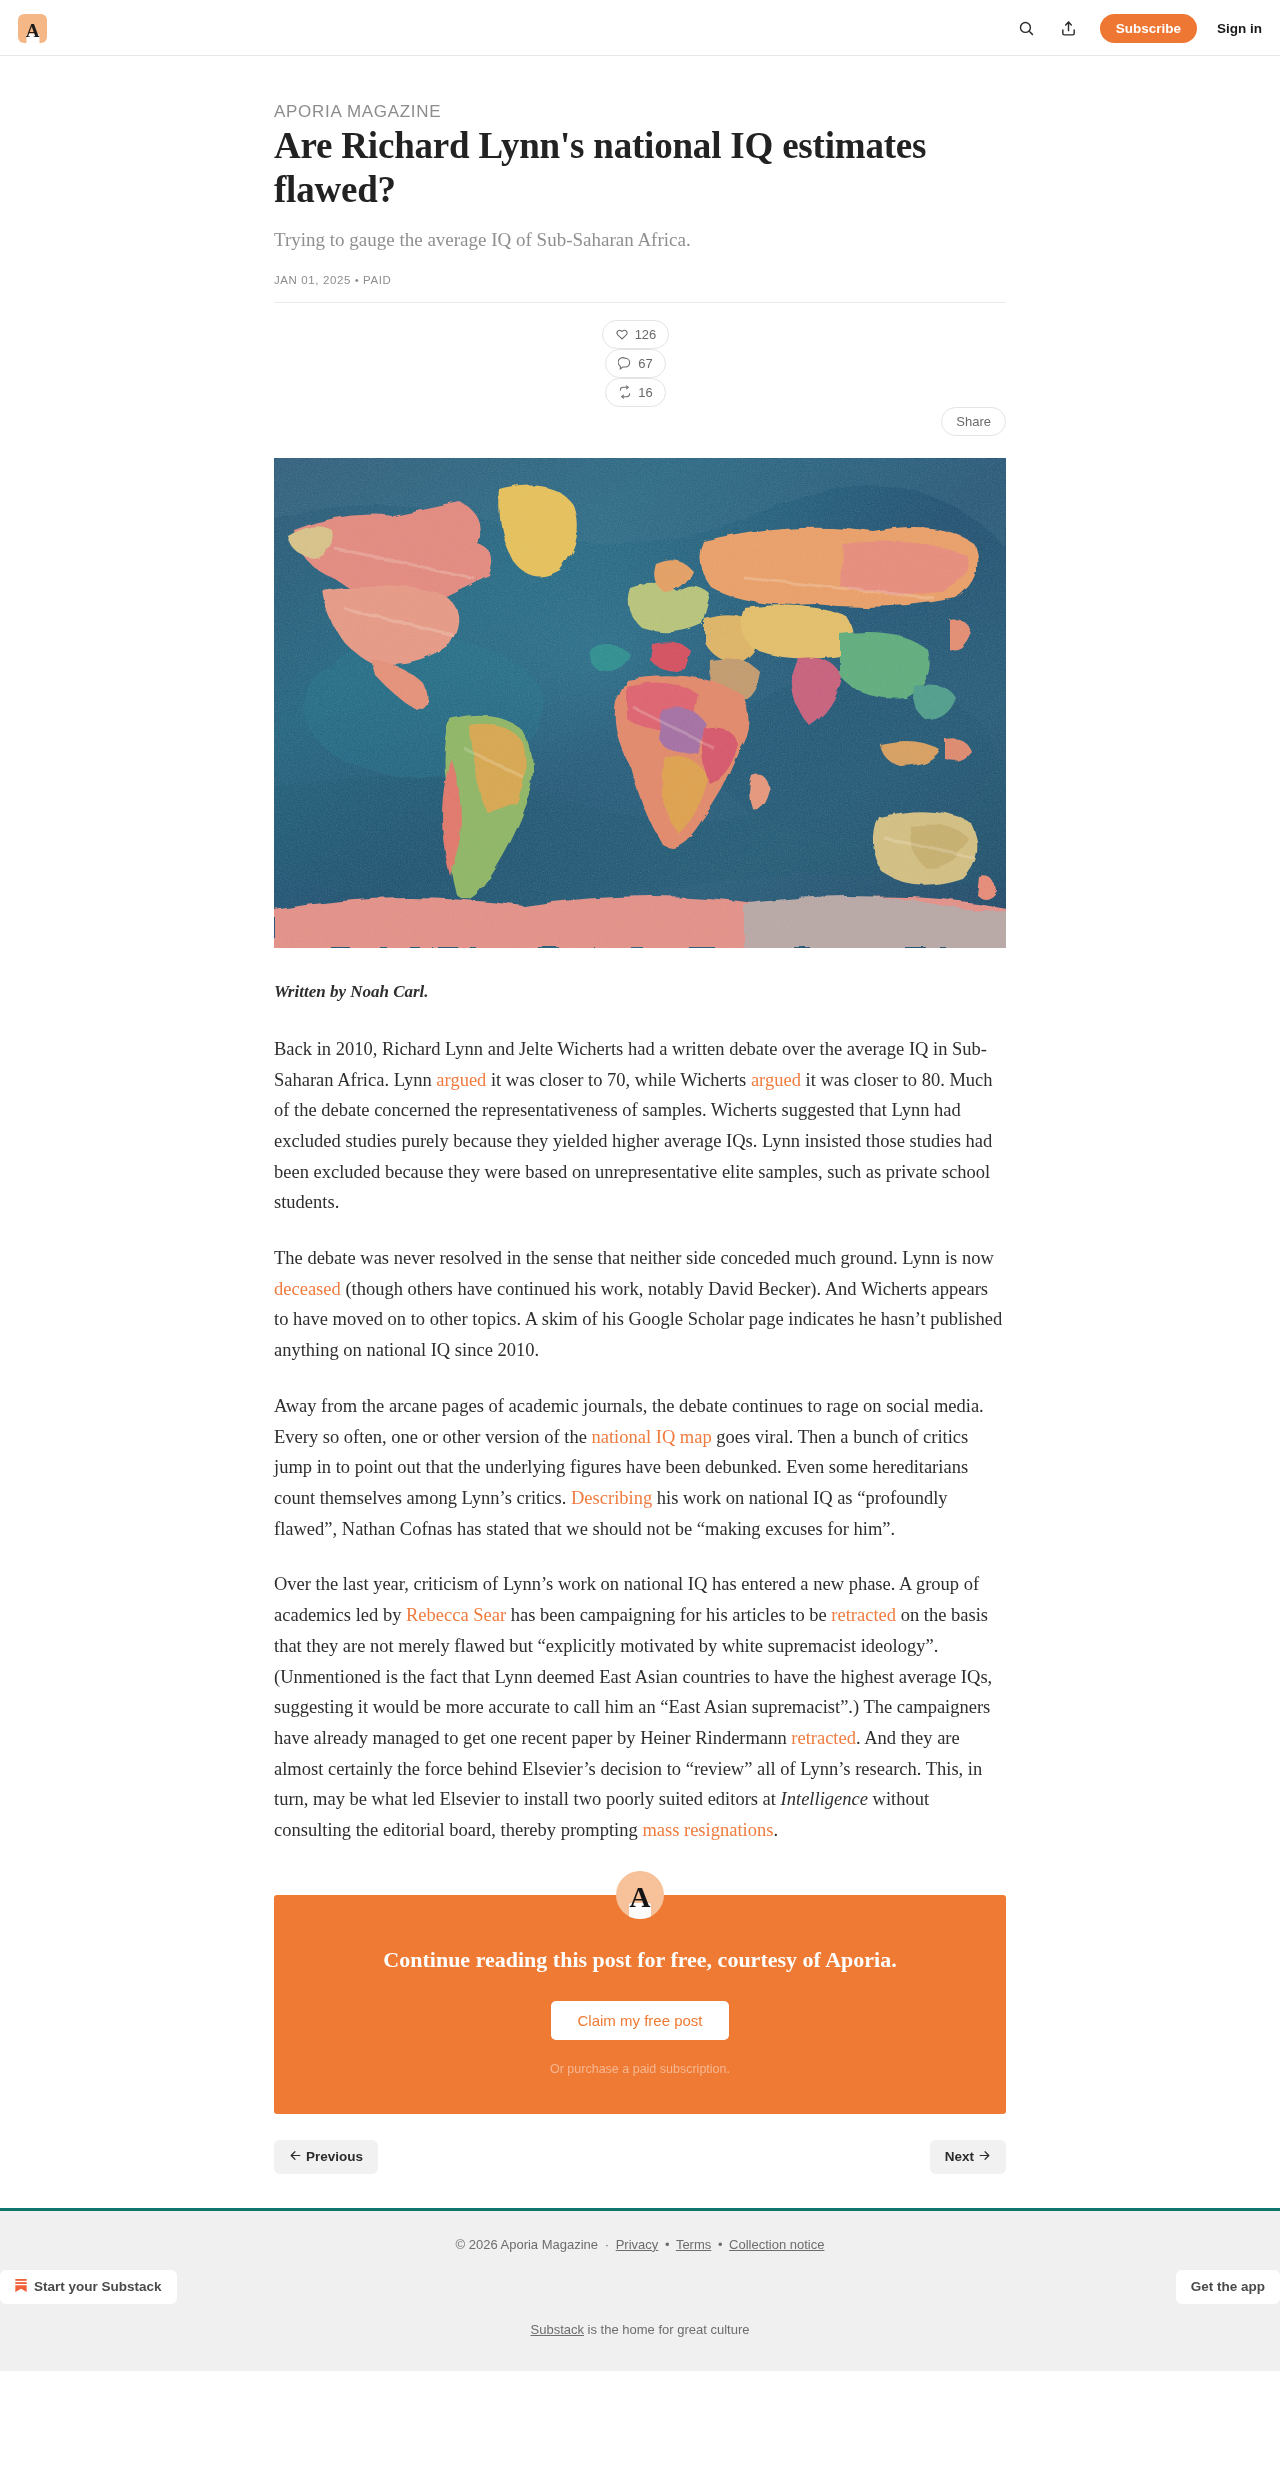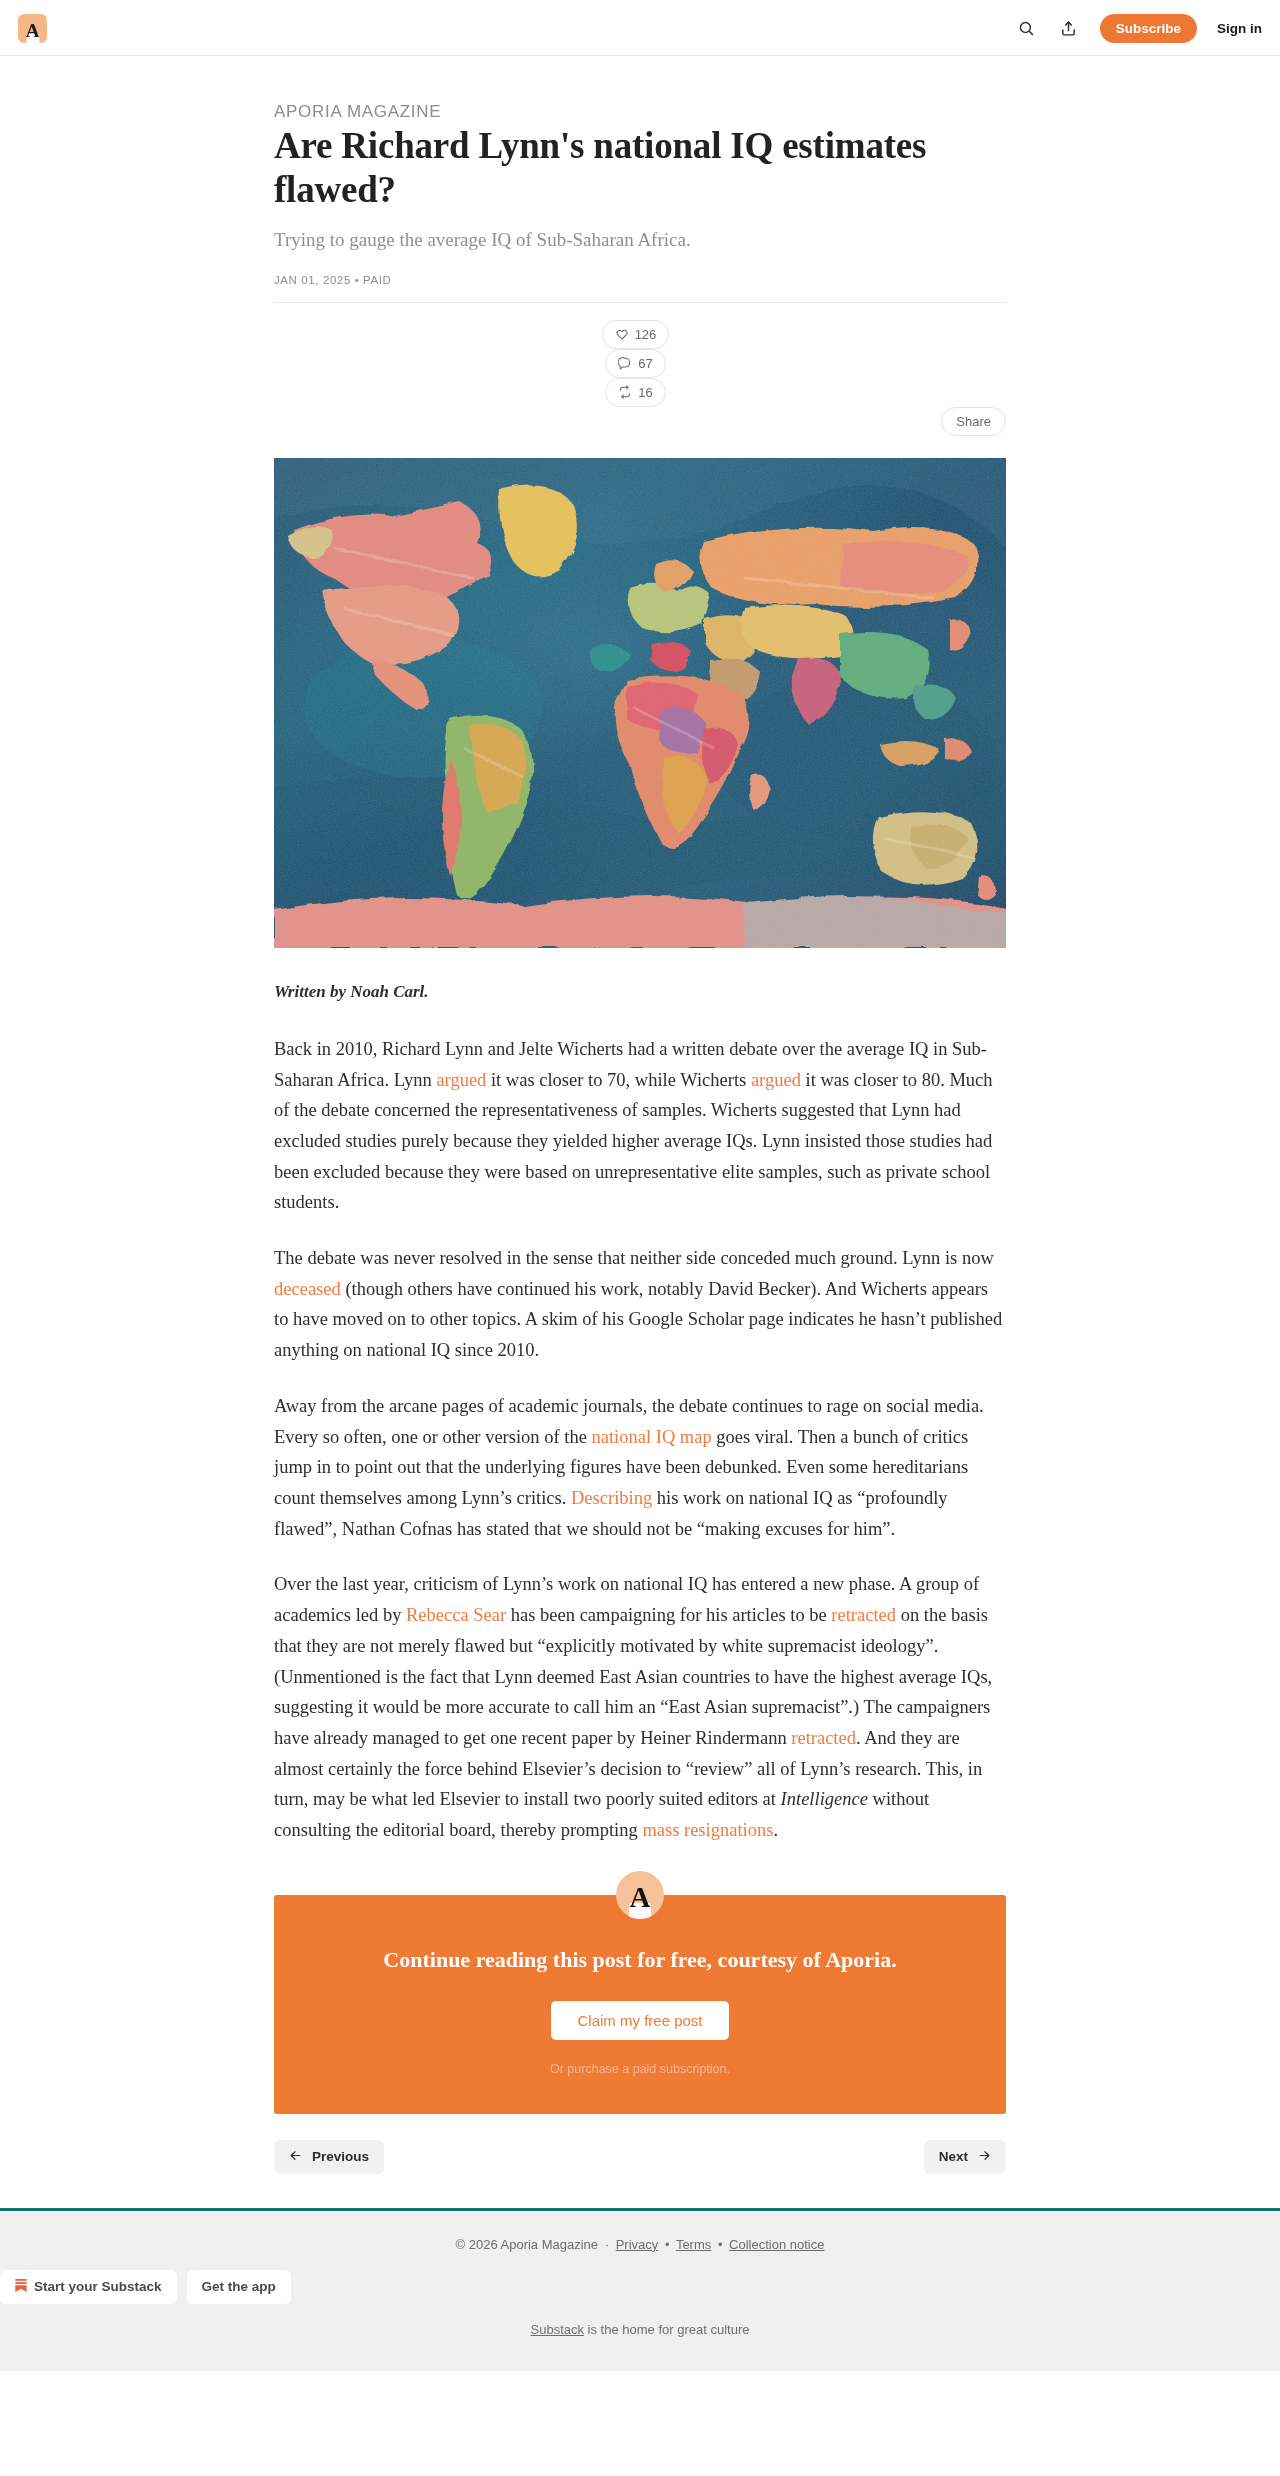--- a/index.html
+++ b/index.html
@@ -258,21 +258,21 @@
     background: #f1f1f1;
     border: none;
     border-radius: 6px;
     padding: 9px 15px;
     font-size: 13.5px;
     font-weight: 700;
     color: #2c2c2c;
     cursor: pointer;
     display: inline-flex;
     align-items: center;
-    gap: 10px;
+    gap: 4px;
     font-family: "Liberation Sans", sans-serif;
   }
 
   
   .footer {
     background: #f0f0f0;
     border-top: 3px solid #0f766e;
     text-align: center;
     padding: 26px 0 34px 0;
     width: 1280px;
@@ -282,21 +282,21 @@
     color: #6d6d6d;
     margin-bottom: 18px;
   }
   .copyline a {
     color: #6d6d6d;
     text-decoration: underline;
   }
   .sep { padding: 0 3px; }
   .footer-btns {
     display: flex;
-    justify-content: flex-start;
+    justify-content: space-between;
     gap: 10px;
     margin-bottom: 18px;
   }
   .fbtn {
     background: #fff;
     border: none;
     border-radius: 6px;
     padding: 9px 15px;
     font-size: 13.5px;
     font-weight: 700;

